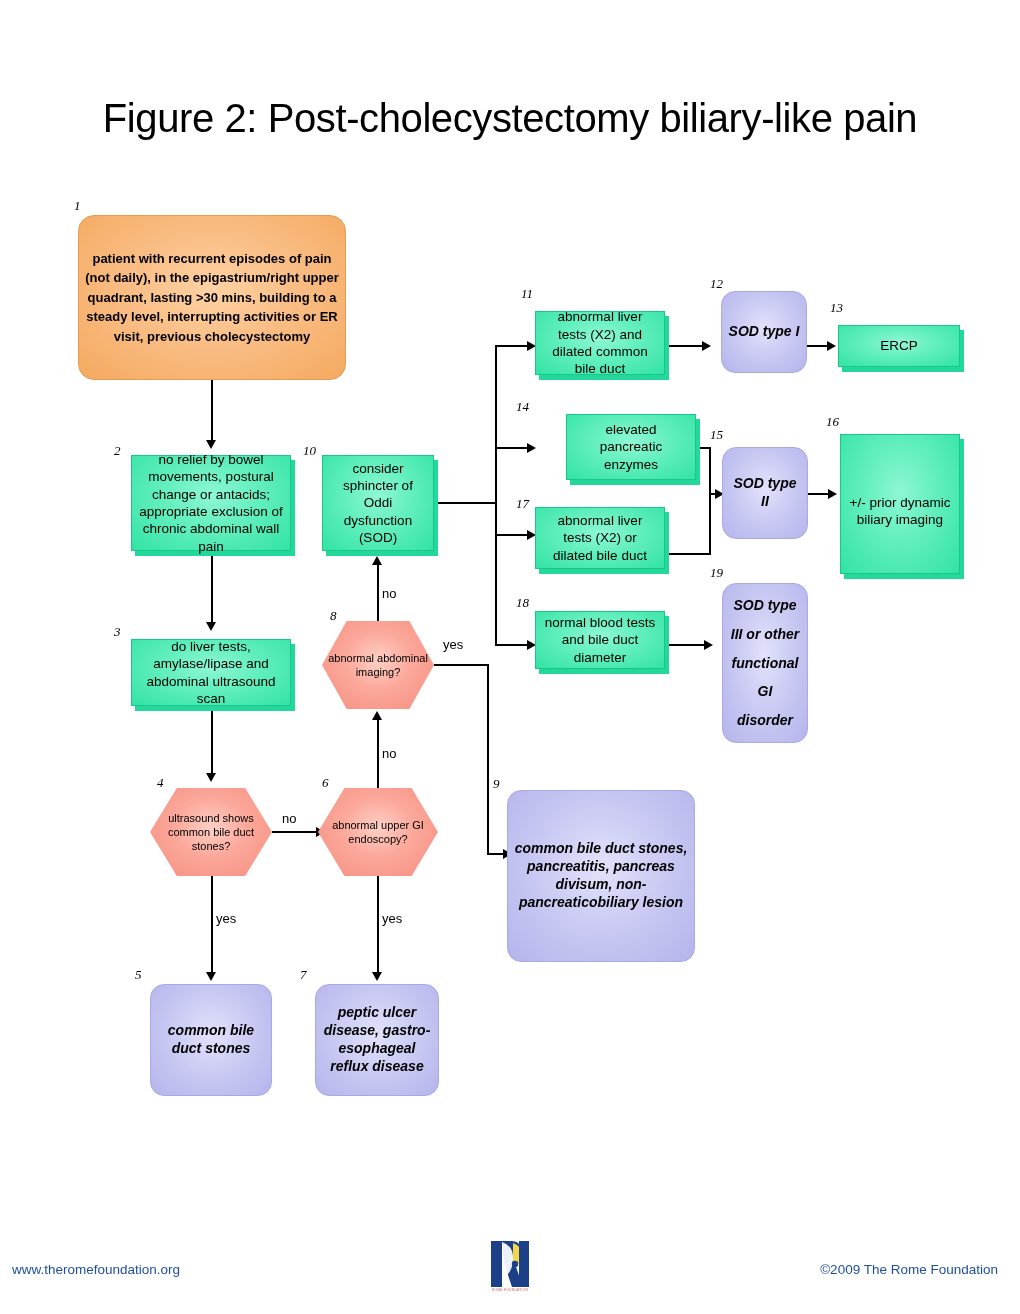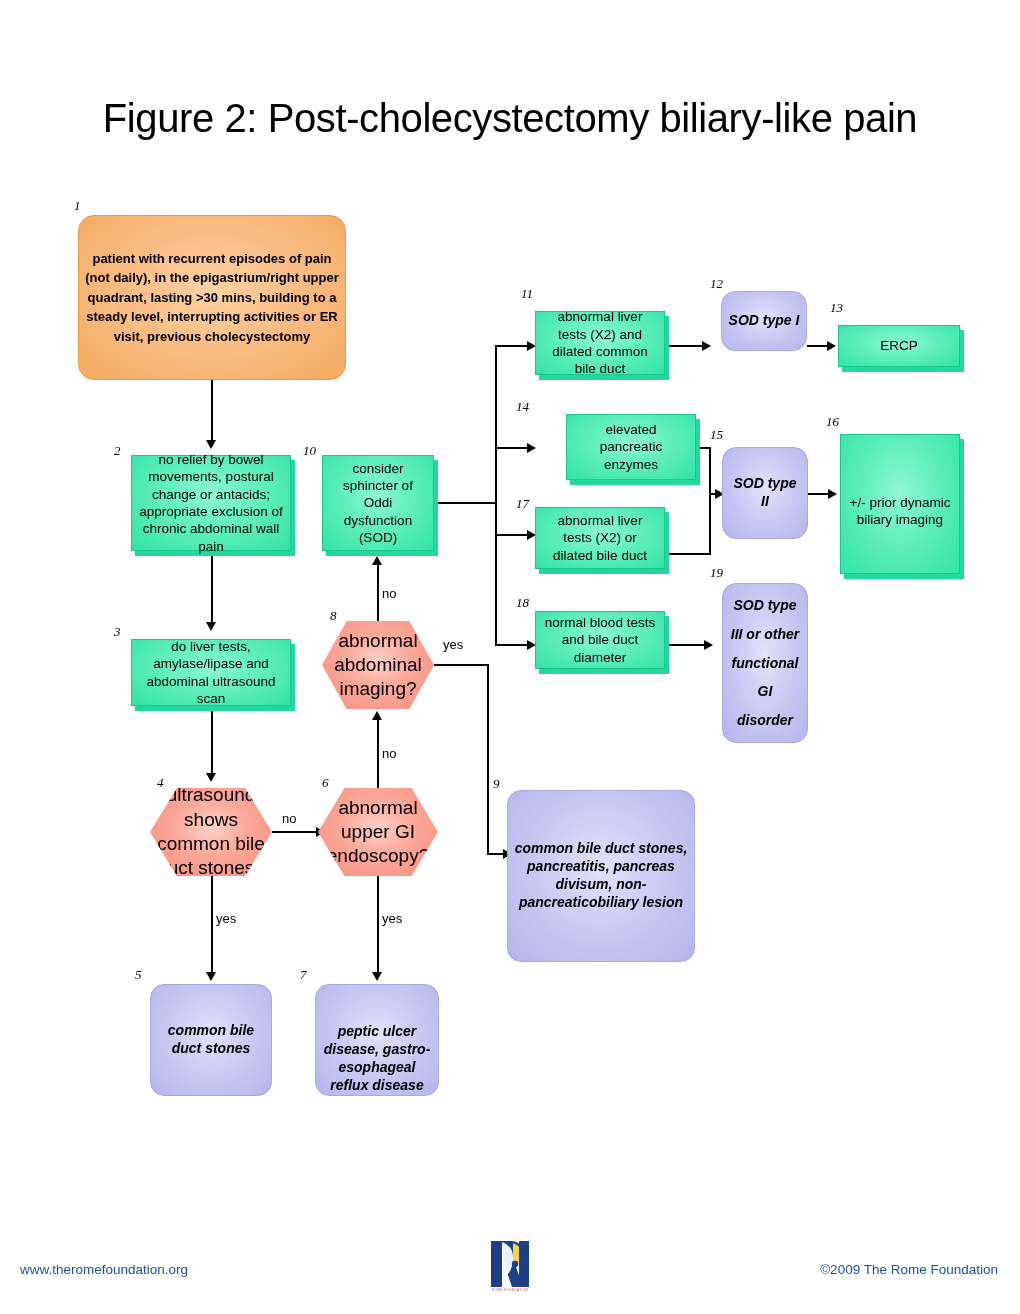--- a/index.html
+++ b/index.html
@@ -58,21 +58,21 @@
     border-radius:14px;
     font-size:14px;font-weight:bold;font-style:italic;
   }
   .purple.loose{line-height:2.05;}
 
   
   .hex{
     background:
       radial-gradient(ellipse at 50% 45%, #ffd0c6 0%, #fba89b 42%, #f58d7d 100%);
     clip-path:polygon(22% 0%, 78% 0%, 100% 50%, 78% 100%, 22% 100%, 0% 50%);
-    font-size:19px;
+    font-size:11px;
   }
 
   
   .num{
     position:absolute;
     font-size:13px;font-style:italic;color:#000;
     font-family:"Liberation Serif", serif;
     z-index:6;
   }
 
@@ -89,21 +89,21 @@
   .elbl{
     position:absolute;font-size:13px;color:#000;z-index:6;
     font-family:"Liberation Sans", sans-serif;
   }
 
   
   #footer-left,#footer-right{
     position:absolute;top:1262px;
     font-size:13.5px;color:#1f4e9c;
   }
-  #footer-left{left:20px;}
+  #footer-left{left:12px;}
   #footer-right{right:22px;}
 
   #logo{
     position:absolute;left:489px;top:1240px;width:42px;height:56px;
     z-index:5;
   }
   #logo .logo-cap{
     position:absolute;left:0;top:48px;width:42px;
     text-align:center;font-size:3.4px;color:#c06a5a;letter-spacing:.2px;
   }
@@ -162,21 +162,21 @@
 
 <div class="ln lv" style="left:377px;top:716px;height:72px;"></div>
 <div class="arw arw-u" style="left:372px;top:711px;"></div>
 <div class="elbl" style="left:382px;top:746px;">no</div>
 
 <div class="ln lv" style="left:377px;top:876px;height:100px;"></div>
 <div class="arw arw-d" style="left:372px;top:972px;"></div>
 <div class="elbl" style="left:382px;top:911px;">yes</div>
 
 <div class="num" style="left:300px;top:967px;">7</div>
-<div class="node purple" style="left:315px;top:984px;width:124px;height:112px;align-items:flex-end;">
+<div class="node purple" style="left:315px;top:984px;width:124px;height:112px;">
   <div class="txt">peptic ulcer disease, gastro-esophageal reflux disease</div>
 </div>
 
 <div class="num" style="left:330px;top:608px;">8</div>
 <div class="node hex" style="left:322px;top:621px;width:112px;height:88px;">
   <div class="txt">abnormal abdominal imaging?</div>
 </div>
 
 <div class="ln lv" style="left:377px;top:561px;height:60px;"></div>
 <div class="arw arw-u" style="left:372px;top:556px;"></div>
@@ -215,21 +215,21 @@
 
 <div class="num" style="left:521px;top:286px;">11</div>
 <div class="node green" style="left:535px;top:311px;width:130px;height:64px;">
   <div class="txt">abnormal liver tests (X2) and dilated common bile duct</div>
 </div>
 
 <div class="ln lh" style="left:668px;top:345px;width:38px;"></div>
 <div class="arw arw-r" style="left:702px;top:340.5px;"></div>
 
 <div class="num" style="left:710px;top:276px;">12</div>
-<div class="node purple" style="left:721px;top:291px;width:86px;height:60px;">
+<div class="node purple" style="left:721px;top:291px;width:86px;height:82px;">
   <div class="txt">SOD  type I</div>
 </div>
 
 <div class="ln lh" style="left:807px;top:345px;width:24px;"></div>
 <div class="arw arw-r" style="left:827px;top:340.5px;"></div>
 
 <div class="num" style="left:830px;top:300px;">13</div>
 <div class="node green" style="left:838px;top:325px;width:122px;height:42px;">
   <div class="txt">ERCP</div>
 </div>

